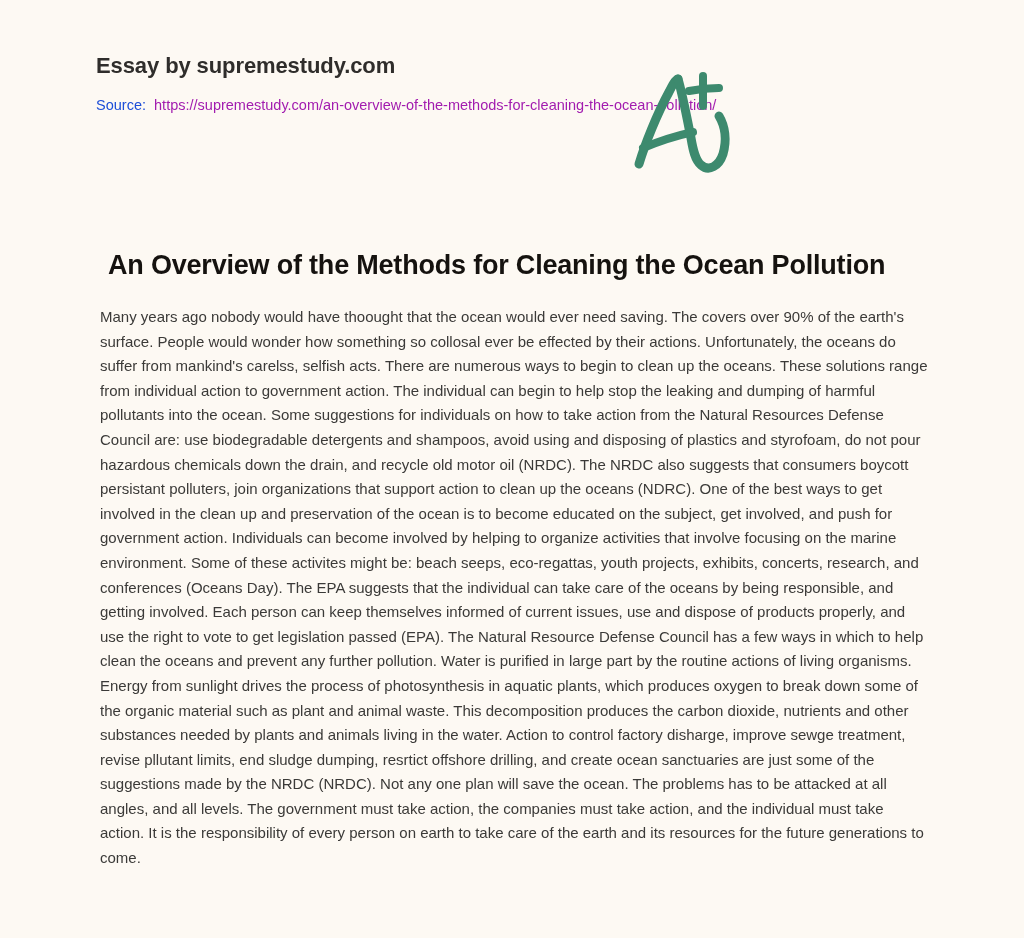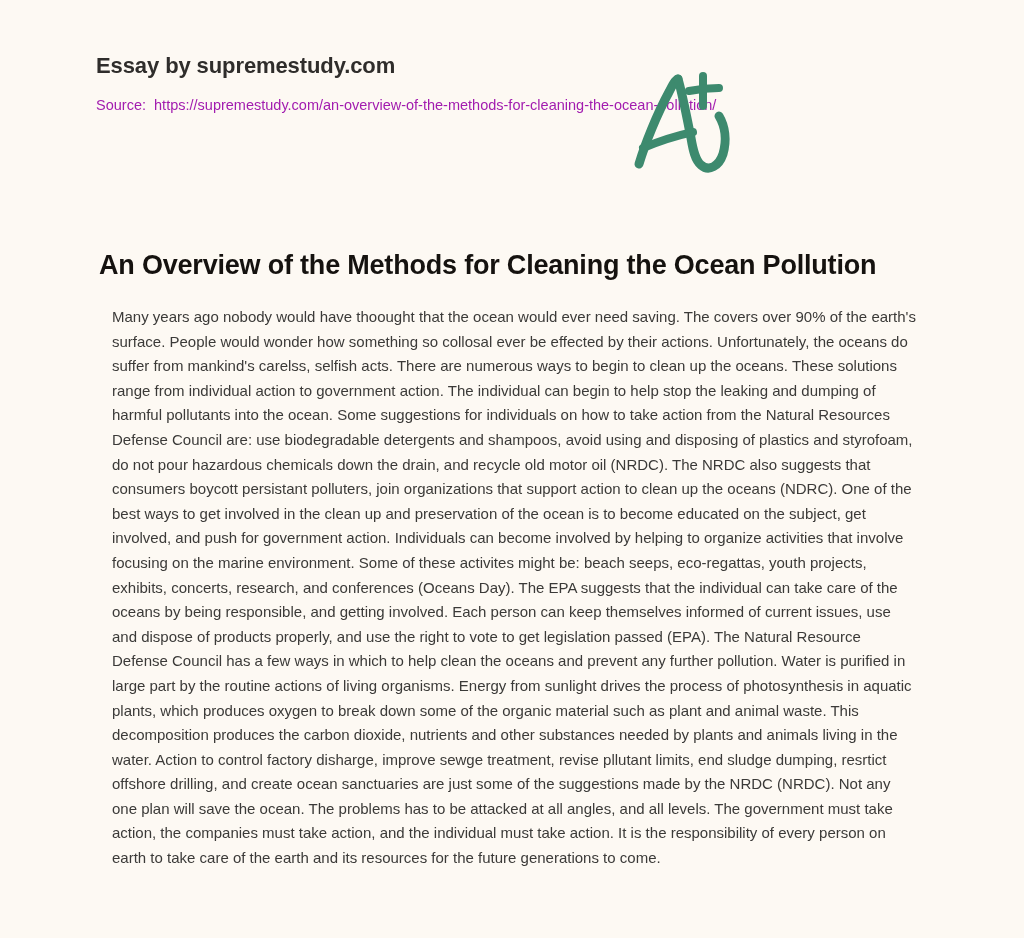--- a/index.html
+++ b/index.html
@@ -40,21 +40,21 @@
   }
   .source-line {
     margin-top: 14px;
     font-size: 14.5px;
     line-height: 23px;
     color: #7c7a78;
     max-width: 625px;
     word-break: break-word;
   }
   .source-label {
-    color: #a21caf;
+    color: #1d4ed8;
   }
   .source-url {
     color: #a21caf;
     text-decoration: none;
     word-break: break-all;
   }
 
   
   .logo {
     position: absolute;
@@ -75,28 +75,28 @@
     left: 96px;
     top: 248px;
     width: 838px;
   }
   .essay-title {
     font-size: 27px;
     font-weight: bold;
     color: #15120f;
     line-height: 35px;
     letter-spacing: -0.2px;
-    margin: 0 0 22px 3px;
+    margin: 0 0 22px 12px;
     max-width: 790px;
   }
   .essay-body {
     font-size: 15px;
     line-height: 24.6px;
     color: #3b3a38;
-    margin: 16px;
+    margin: 4px;
     text-align: left;
   }
 </style>
 </head>
 <body>
 
 <div class="page">
 
   <div class="header">
     <h1 class="site-title">Essay by supremestudy.com</h1>

